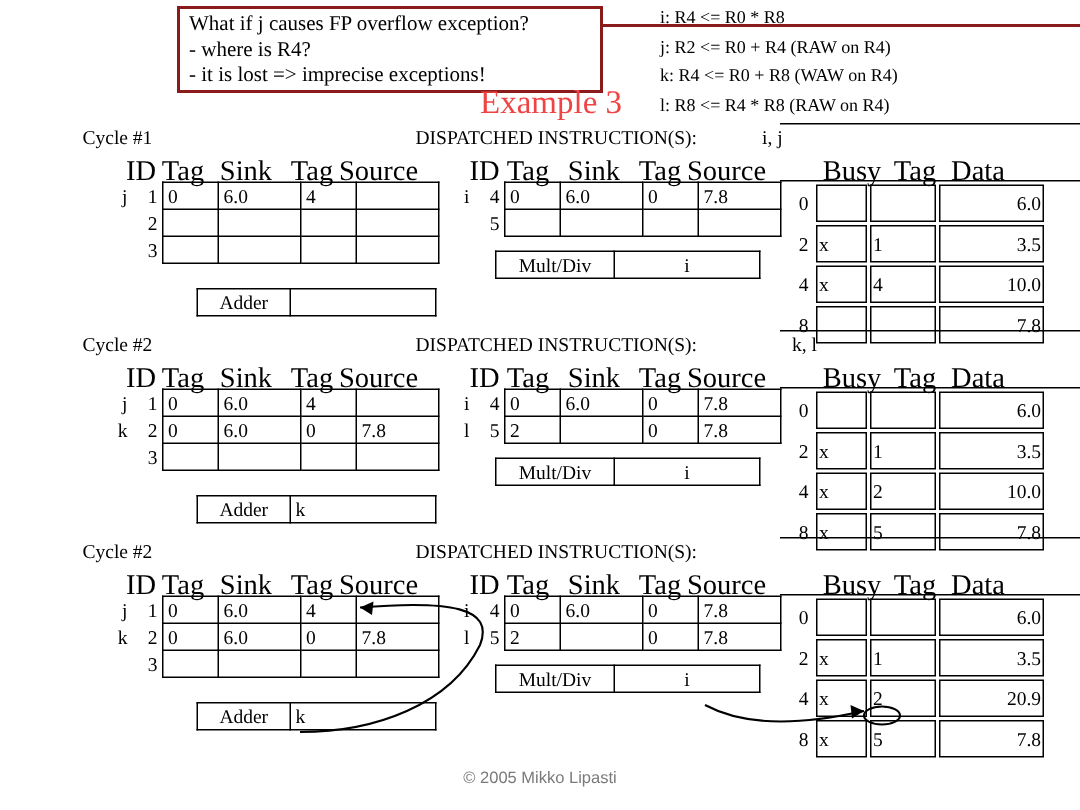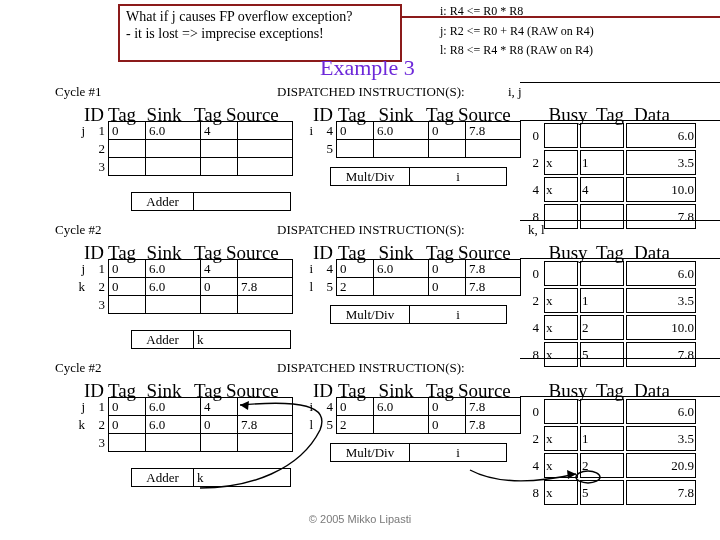--- a/index.html
+++ b/index.html
@@ -22,21 +22,21 @@
   .callout{
     position:absolute;left:118px;top:4px;width:284px;height:58px;
     border:2px solid #8b1a1a;background:#fff;
     padding:2px 6px;box-sizing:border-box;
     font-size:14px;line-height:17px;
   }
 
   
   .example-title{
     position:absolute;left:320px;top:55px;
-    font-size:22px;color:#6d28d9;
+    font-size:22px;color:#ef4444;
     font-family:"Liberation Serif", serif;
   }
 
   
   .instr{
     position:absolute;left:440px;top:2px;width:280px;
     font-size:12px;line-height:19.5px;
     font-family:"Liberation Serif", serif;
   }
   .instr div{white-space:nowrap;}
@@ -75,28 +75,30 @@
   }
   svg.overlay{position:absolute;left:0;top:0;width:720px;height:540px;pointer-events:none;}
 </style>
 </head>
 <body>
 
 <div class="top-rule"></div>
 
 <div class="callout">
   <div>What if j causes FP overflow exception?</div>
+  <div>- where is R4?</div>
   <div>- it is lost =&gt; imprecise exceptions!</div>
 </div>
 
 <div class="example-title">Example 3</div>
 
 <div class="instr">
   <div>i: R4 &lt;= R0 * R8</div>
   <div>j: R2 &lt;= R0 + R4 (RAW on R4)</div>
+  <div>k: R4 &lt;= R0 + R8 (WAW on R4)</div>
   <div>l: R8 &lt;= R4 * R8 (RAW on R4)</div>
 </div>
 
 <div class="abs lbl" style="left:55px;top:84px;">Cycle #1</div>
 <div class="abs lbl" style="left:277px;top:84px;">DISPATCHED INSTRUCTION(S):</div>
 <div class="abs lbl" style="left:508px;top:84px;">i, j</div>
 
 <div class="abs hdr" style="left:84px;top:104px;width:20px;">ID</div>
 <div class="abs hdr" style="left:106px;top:104px;width:32px;">Tag</div>
 <div class="abs hdr" style="left:140px;top:104px;width:48px;">Sink</div>

